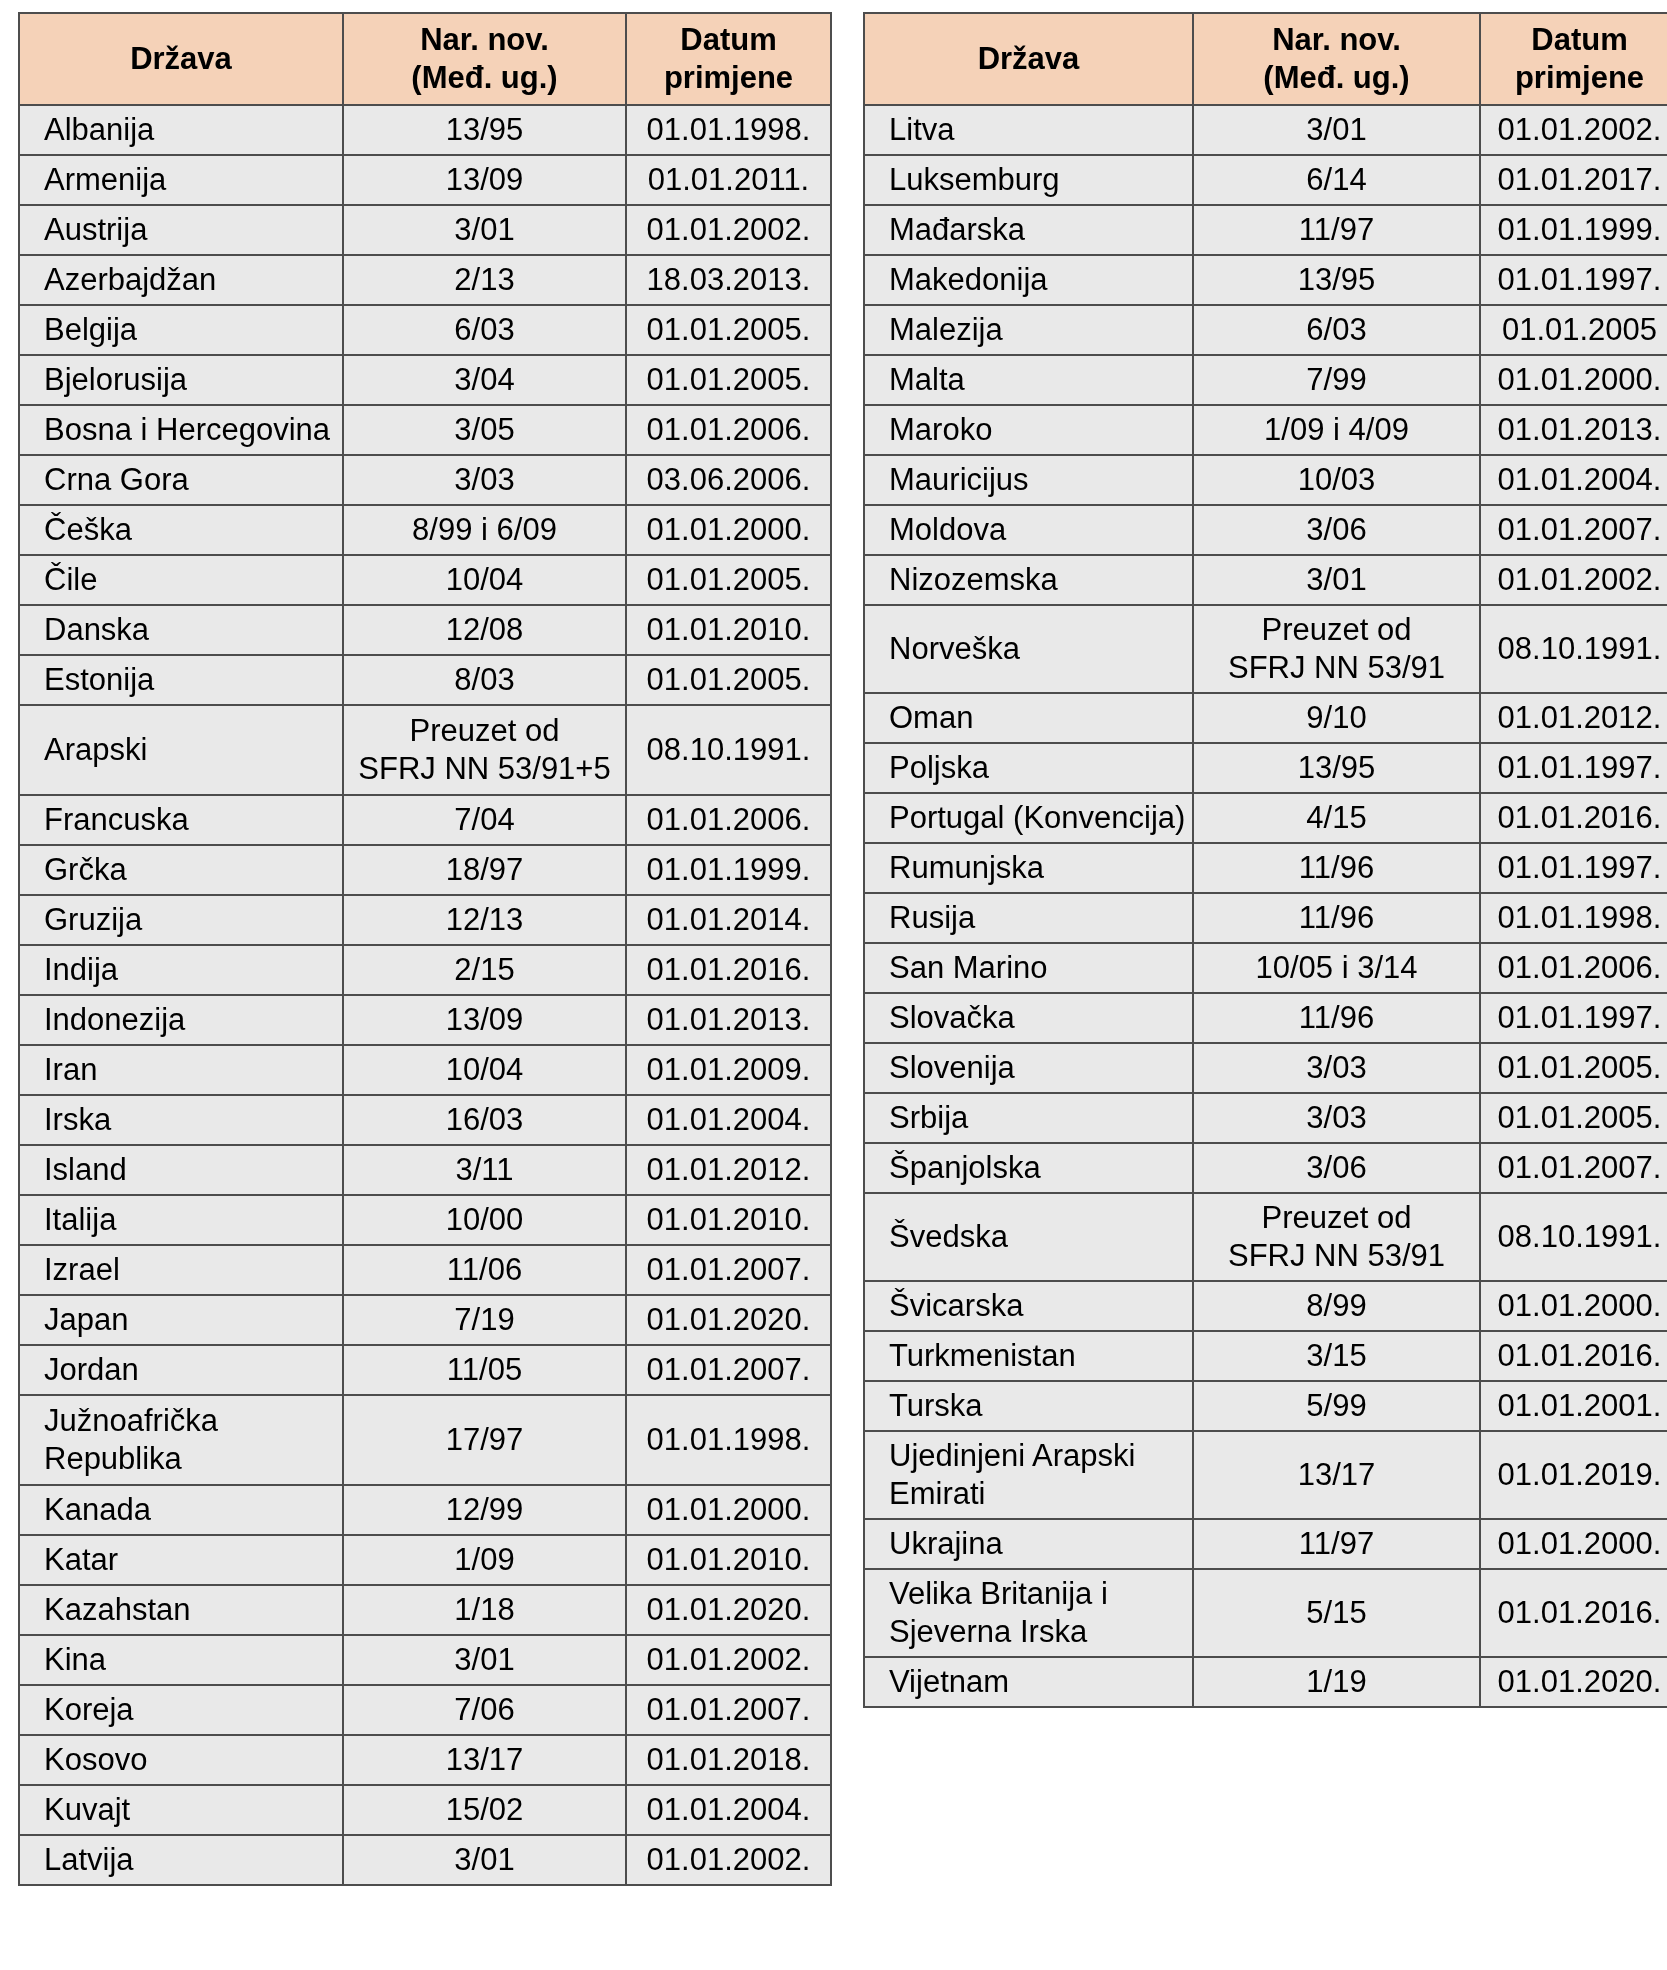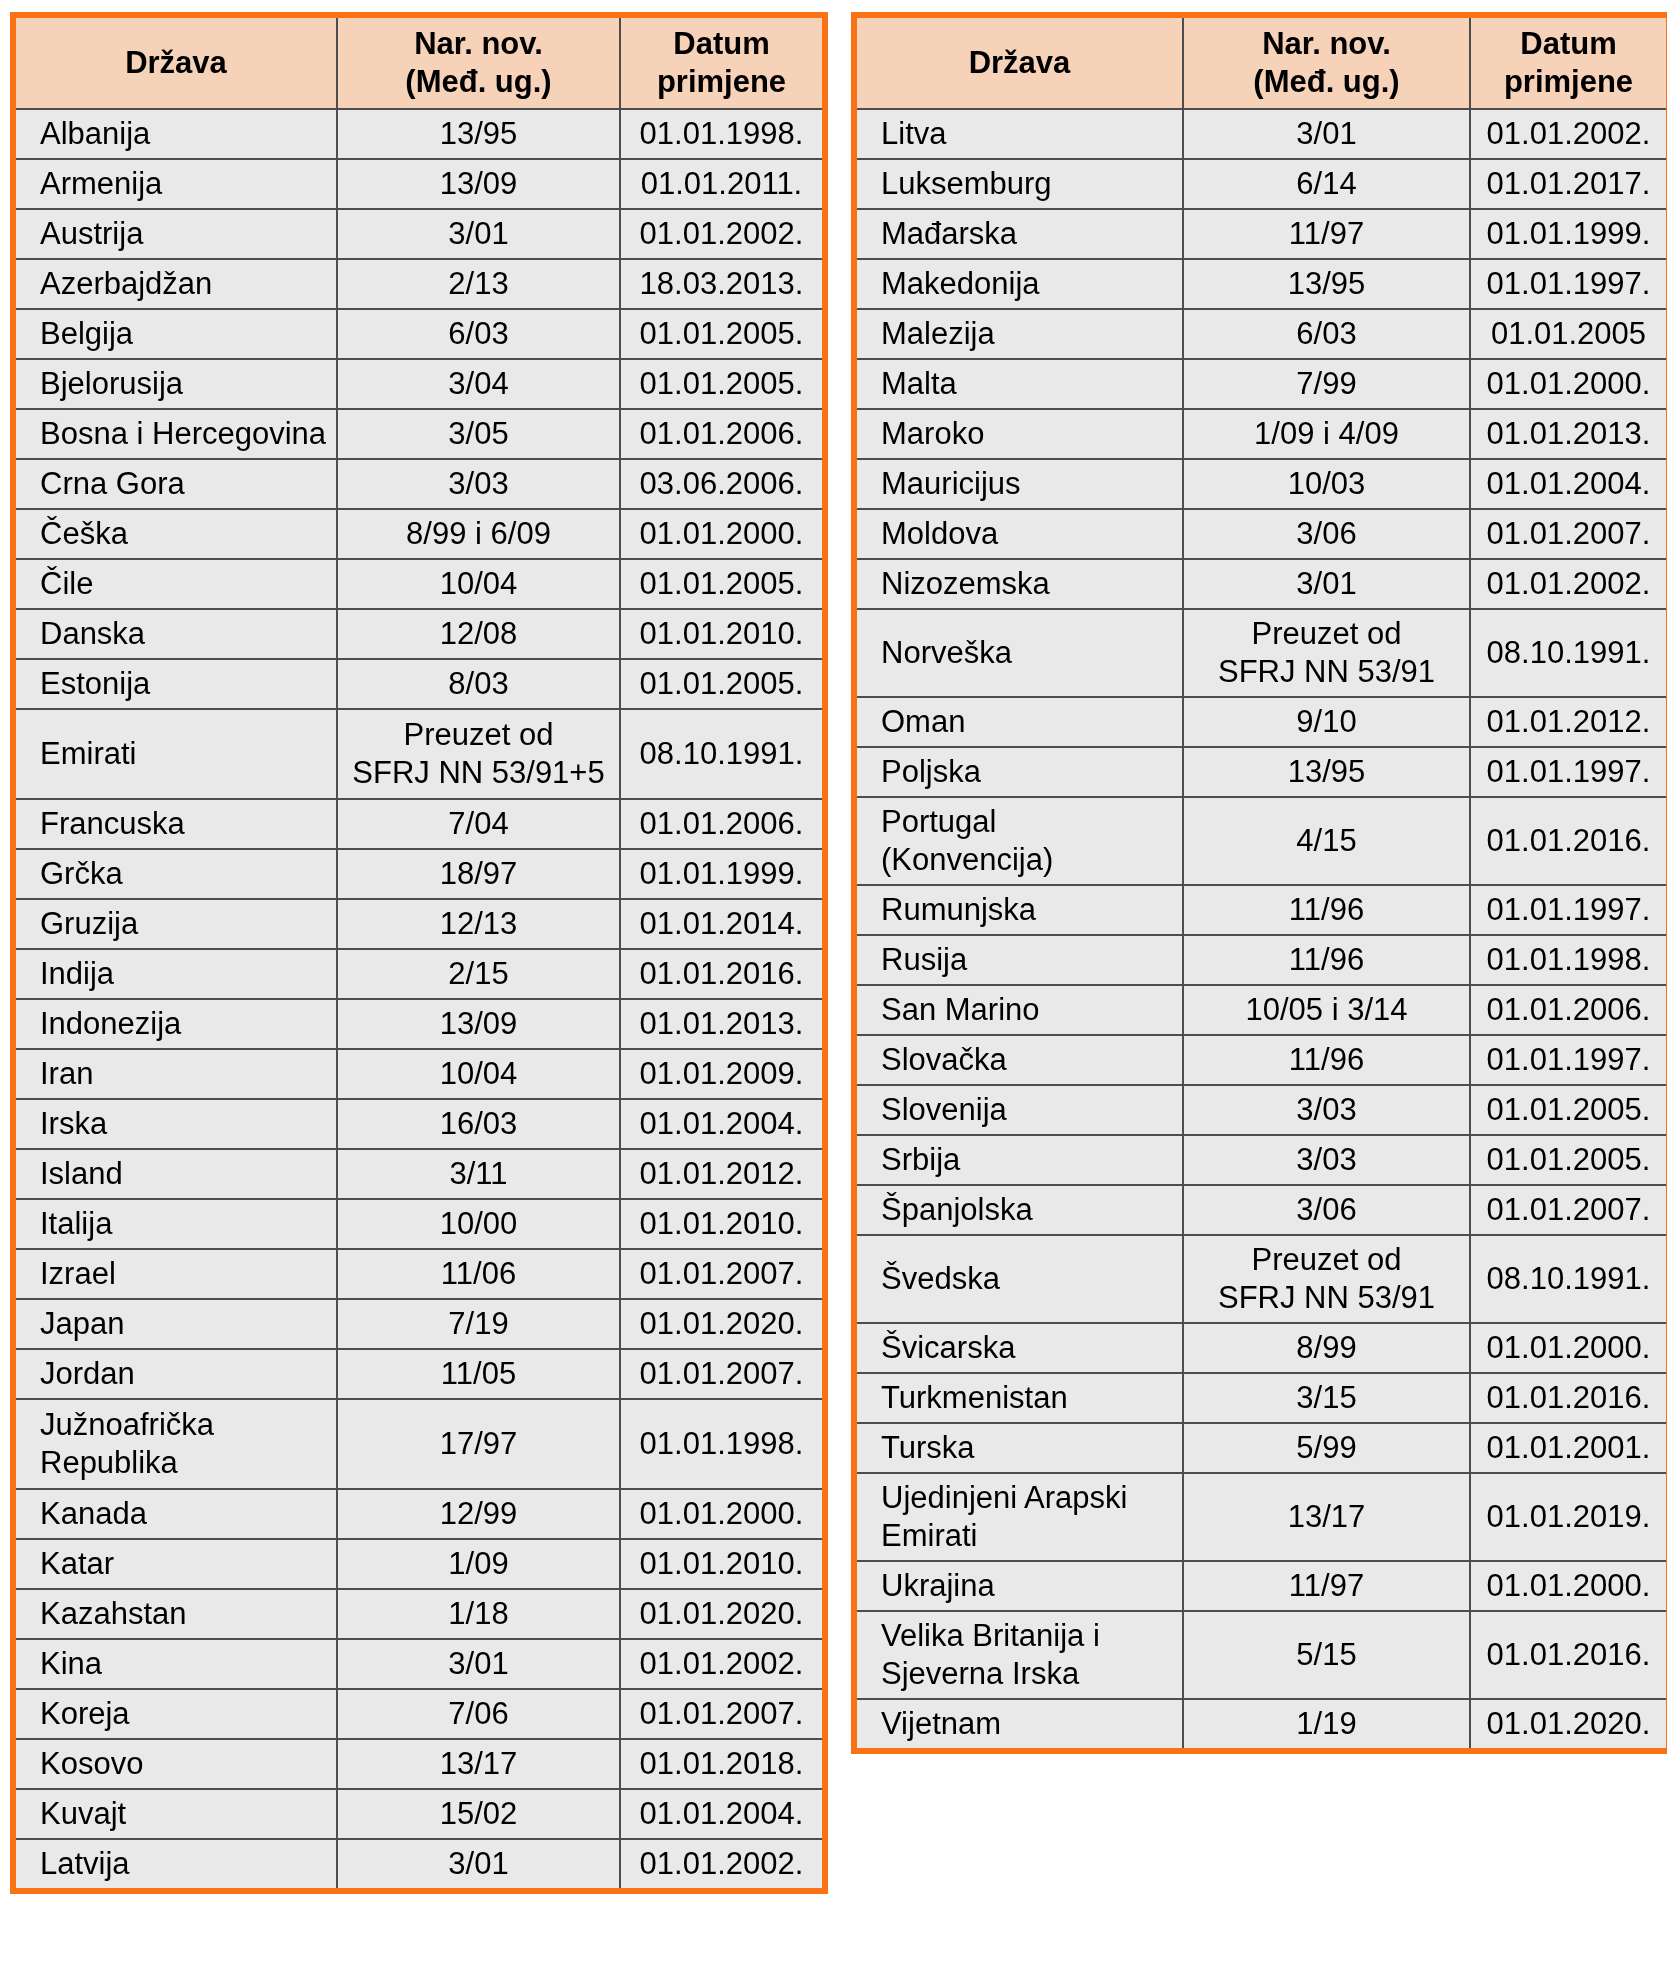--- a/index.html
+++ b/index.html
@@ -15,21 +15,22 @@
   }
   .page {
     display: flex;
     align-items: flex-start;
     gap: 23px;
     padding: 12px 0 0 10px;
   }
   table.treaty {
     border-collapse: collapse;
     table-layout: fixed;
-    border: 6px solid #f97316;
+    border: 2px solid #f97316;
+    margin-left: 8px;
   }
   table.t-left  { width: 812px; }
   table.t-right { width: 815px; }
   .treaty th, .treaty td {
     border: 2px solid #4d4d4d;
     overflow: hidden;
   }
   .treaty th {
     background: #f5d2b8;
     font-size: 31px;
@@ -136,21 +137,21 @@
           <td class="col-country">Danska</td>
           <td class="col-narnov">12/08</td>
           <td class="col-date">01.01.2010.</td>
         </tr>
         <tr>
           <td class="col-country">Estonija</td>
           <td class="col-narnov">8/03</td>
           <td class="col-date">01.01.2005.</td>
         </tr>
         <tr class="tall">
-          <td class="col-country">Emirati</td>
+          <td class="col-country">Arapski</td>
           <td class="col-narnov">Preuzet od
 SFRJ NN 53/91+5</td>
           <td class="col-date">08.10.1991.</td>
         </tr>
         <tr>
           <td class="col-country">Francuska</td>
           <td class="col-narnov">7/04</td>
           <td class="col-date">01.01.2006.</td>
         </tr>
         <tr>

